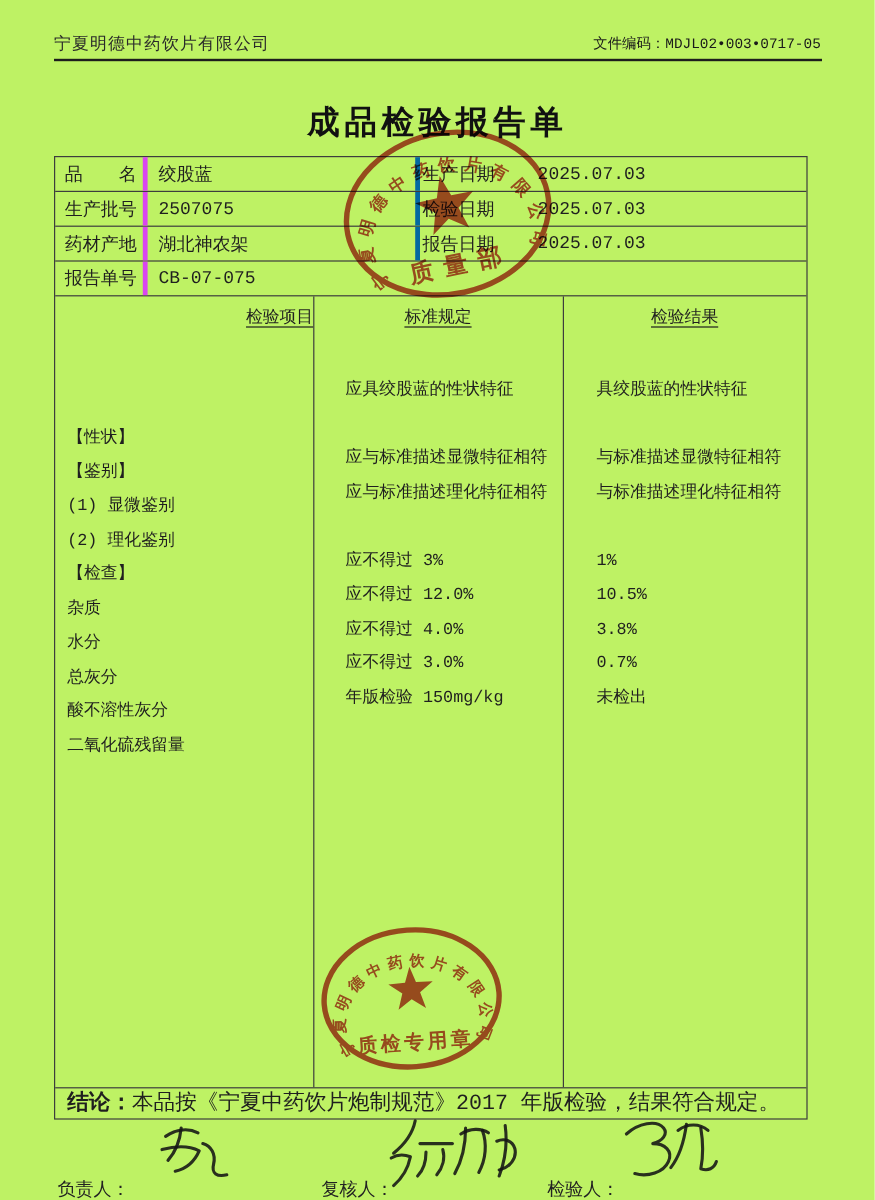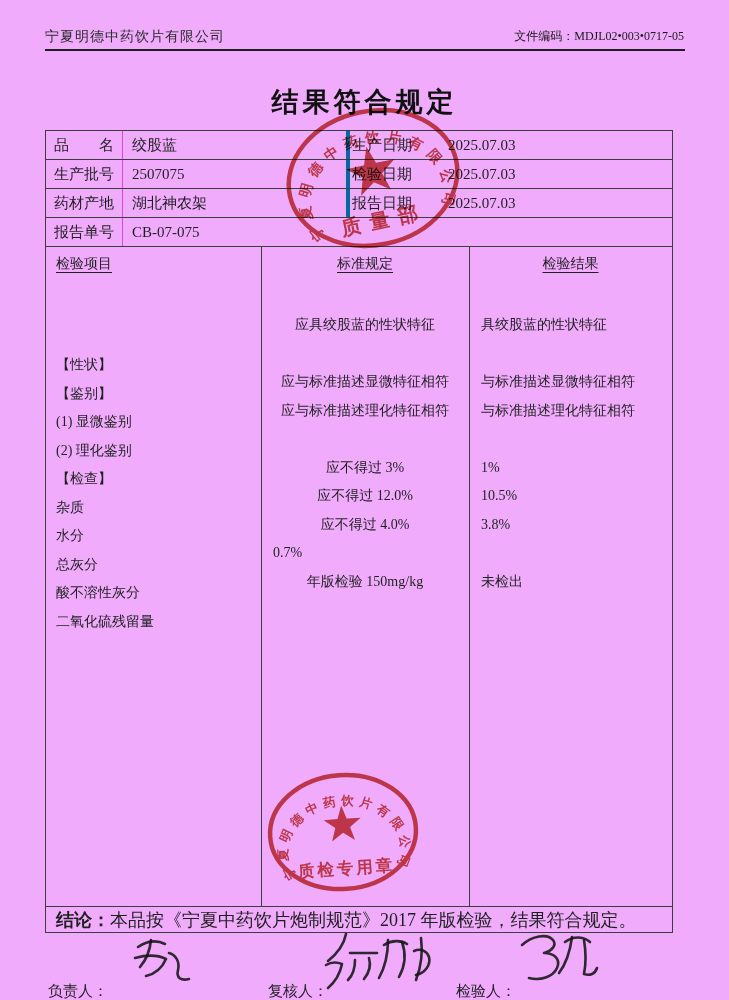--- a/index.html
+++ b/index.html
@@ -1,55 +1,55 @@
 <!DOCTYPE html>
 <html><head>
 <meta charset="utf-8">
 <style>
   * { margin:0; padding:0; box-sizing:border-box; }
   html,body { background:#ffffff; }
   body { display:flex; justify-content:center; }
   .page {
-    position:relative; width:729px; height:1000px; background:#f0abfc;
-    font-family:Liberation Serif, serif;
+    position:relative; width:729px; height:1000px; background:#bef264;
+    font-family:Liberation Mono, monospace;
     color:#1f1f1f; overflow:hidden;
   }
 
   
   .hdr-company { position:absolute; left:45px; top:28px; font-size:14px; letter-spacing:1px; color:#2a2a2a; }
   .hdr-code { position:absolute; right:45px; top:28px; font-size:12px; color:#1a1a1a; }
   .hdr-rule { position:absolute; left:45px; top:49px; width:640px; height:2px; background:#1d1d1d; }
 
   .report-title {
     position:absolute; left:0; top:84px; width:100%; text-align:center;
     font-size:27px; font-weight:bold; letter-spacing:4px; color:#111;
   }
 
   
   .main-table { position:absolute; left:45px; top:130px; width:628px; height:803px; border:1px solid #3d3d3d; }
 
   .info-row { display:flex; height:29px; border-bottom:1px solid #3d3d3d; font-size:15px; align-items:stretch; }
   .info-row:last-child { height:28px; }
-  .c-label { width:77px; border-right:1px solid #d946ef; display:flex; align-items:center; padding-left:8px; }
+  .c-label { width:77px; border-right:4px solid #d946ef; display:flex; align-items:center; padding-left:8px; }
   .c-value { width:227px; display:flex; align-items:center; padding-left:9px; }
   .c-value.divided { border-right:4px solid #0369a1; }
   .c-date { flex:1; display:flex; align-items:center; }
   .d-label { padding-left:2px; width:87px; }
   .d-value { padding-left:11px; }
 
   
   .insp { position:relative; height:660px; border-bottom:1px solid #3d3d3d; font-size:14px; }
   .vline { position:absolute; top:0; bottom:0; width:1px; background:#3d3d3d; }
   .vline.v1 { left:215px; } .vline.v2 { left:423px; }
   .insp-grid { display:grid; grid-template-columns:215px 208px 1fr; }
   .insp-head { height:64px; padding-top:8px; }
   .insp-head .hcell { text-decoration:underline; text-underline-offset:4px; }
-  .hcell.c1 { padding-left:10px; } .hcell.c2,.hcell.c3 { text-align:center; }
+  .hcell.c1 { padding-left:10px;text-align:right; } .hcell.c2,.hcell.c3 { text-align:center; }
   .insp-row { display:grid; grid-template-columns:215px 208px 1fr; height:28.5px; line-height:28.5px; }
-  .icell.c1 { padding-left:10px;margin-top:40px; } .icell.c2 { padding-left:0;text-align:center; } .icell.c3 { padding-left:12px; }
+  .icell.c1 { padding-left:10px;margin-top:40px; } .icell.c2 { padding-left:27px; } .icell.c3 { padding-left:28px; }
 
   
   .concl { height:28px; line-height:27px; font-size:18px; padding-left:10px; white-space:nowrap; }
   .concl .b { font-weight:bold; }
 
   
   .signer { position:absolute; top:938px; font-size:15px; color:#222;margin-top:44px; }
   .signer.s1 { left:48px; } .signer.s2 { left:268px; } .signer.s3 { left:456px; }
 
   .sig { position:absolute; }
@@ -66,21 +66,21 @@
 </style>
 </head>
 <body>
 
 <div class="page">
 
   <div class="hdr-company">宁夏明德中药饮片有限公司</div>
   <div class="hdr-code"><span>文件编码：</span><span>MDJL02•003•0717-05</span></div>
   <div class="hdr-rule"></div>
 
-  <div class="report-title">结果符合规定</div>
+  <div class="report-title">成品检验报告单</div>
 
   <div class="main-table">
 
     <div class="info-row">
       <div class="c-label">品　　名</div>
       <div class="c-value divided">绞股蓝</div>
       <div class="c-date">
         <div class="d-label">生产日期</div>
         <div class="d-value">2025.07.03</div>
       </div>
@@ -151,20 +151,21 @@
         <div class="icell c2">应不得过 12.0%</div>
         <div class="icell c3">10.5%</div>
       </div>
       <div class="insp-row">
         <div class="icell c1">总灰分</div>
         <div class="icell c2">应不得过 4.0%</div>
         <div class="icell c3">3.8%</div>
       </div>
       <div class="insp-row">
         <div class="icell c1">酸不溶性灰分</div>
+        <div class="icell c2">应不得过 3.0%</div>
         <div class="icell c3">0.7%</div>
       </div>
       <div class="insp-row">
         <div class="icell c1">二氧化硫残留量</div>
         <div class="icell c2">年版检验 150mg/kg</div>
         <div class="icell c3">未检出</div>
       </div>
     </div>
 
     <div class="concl">

